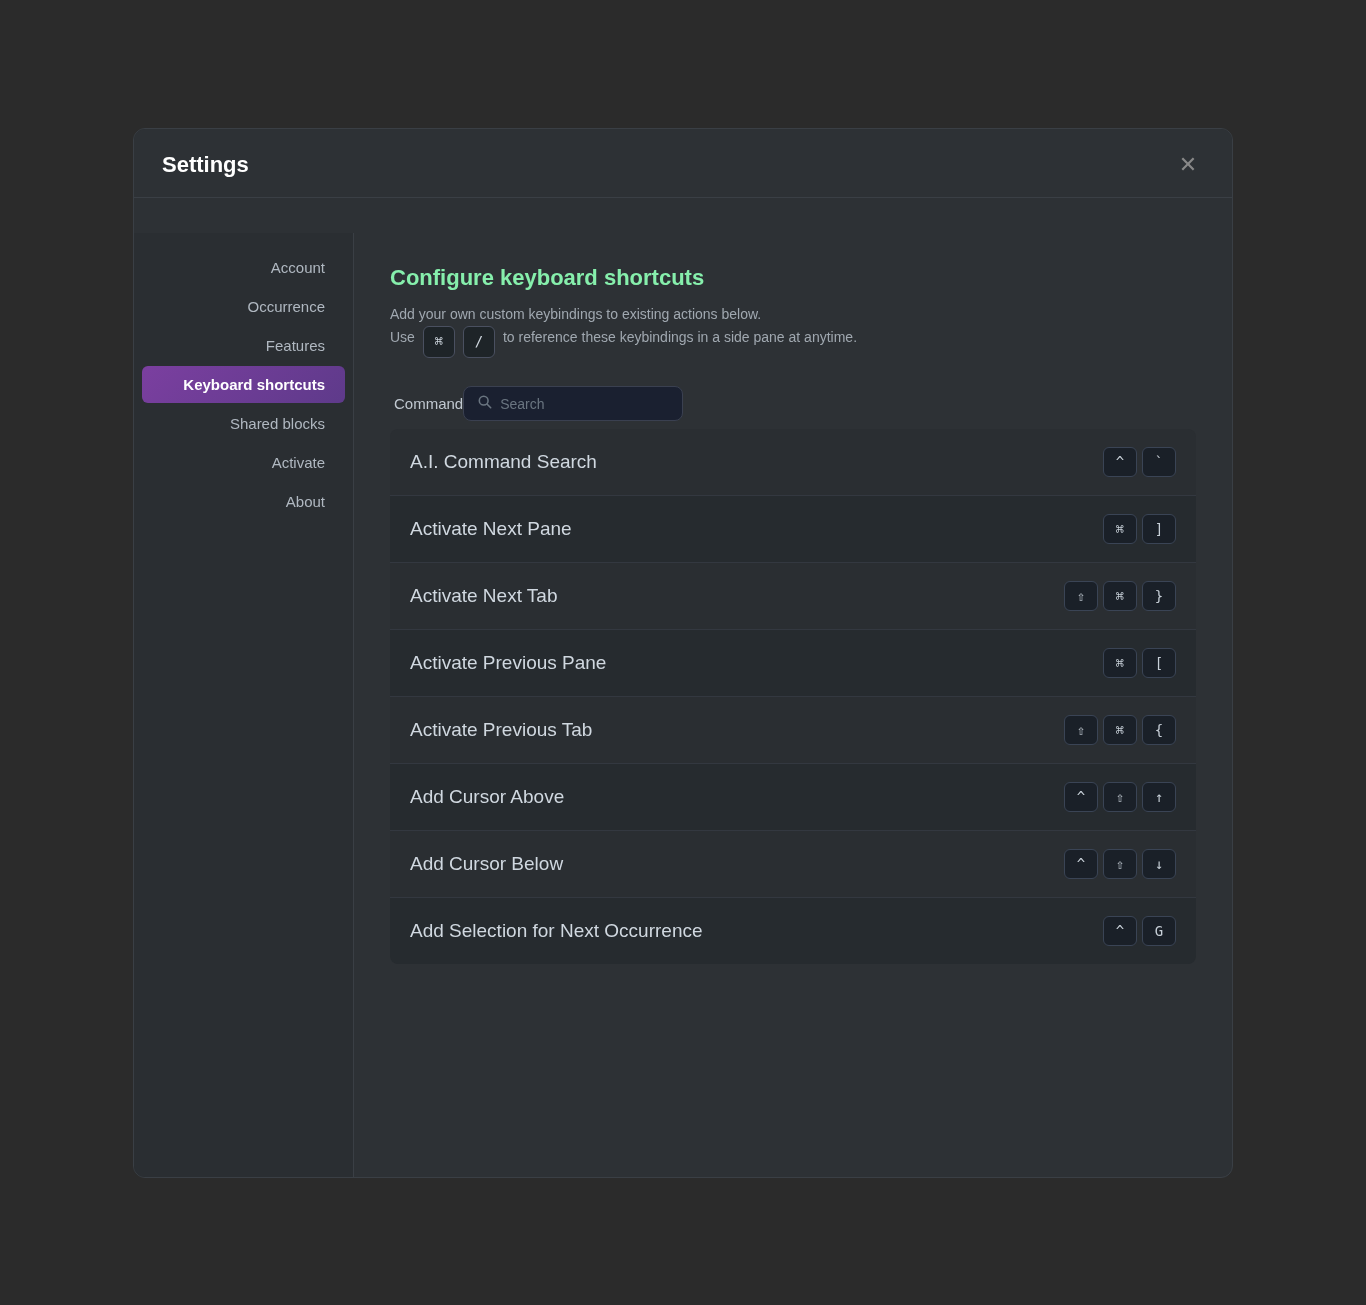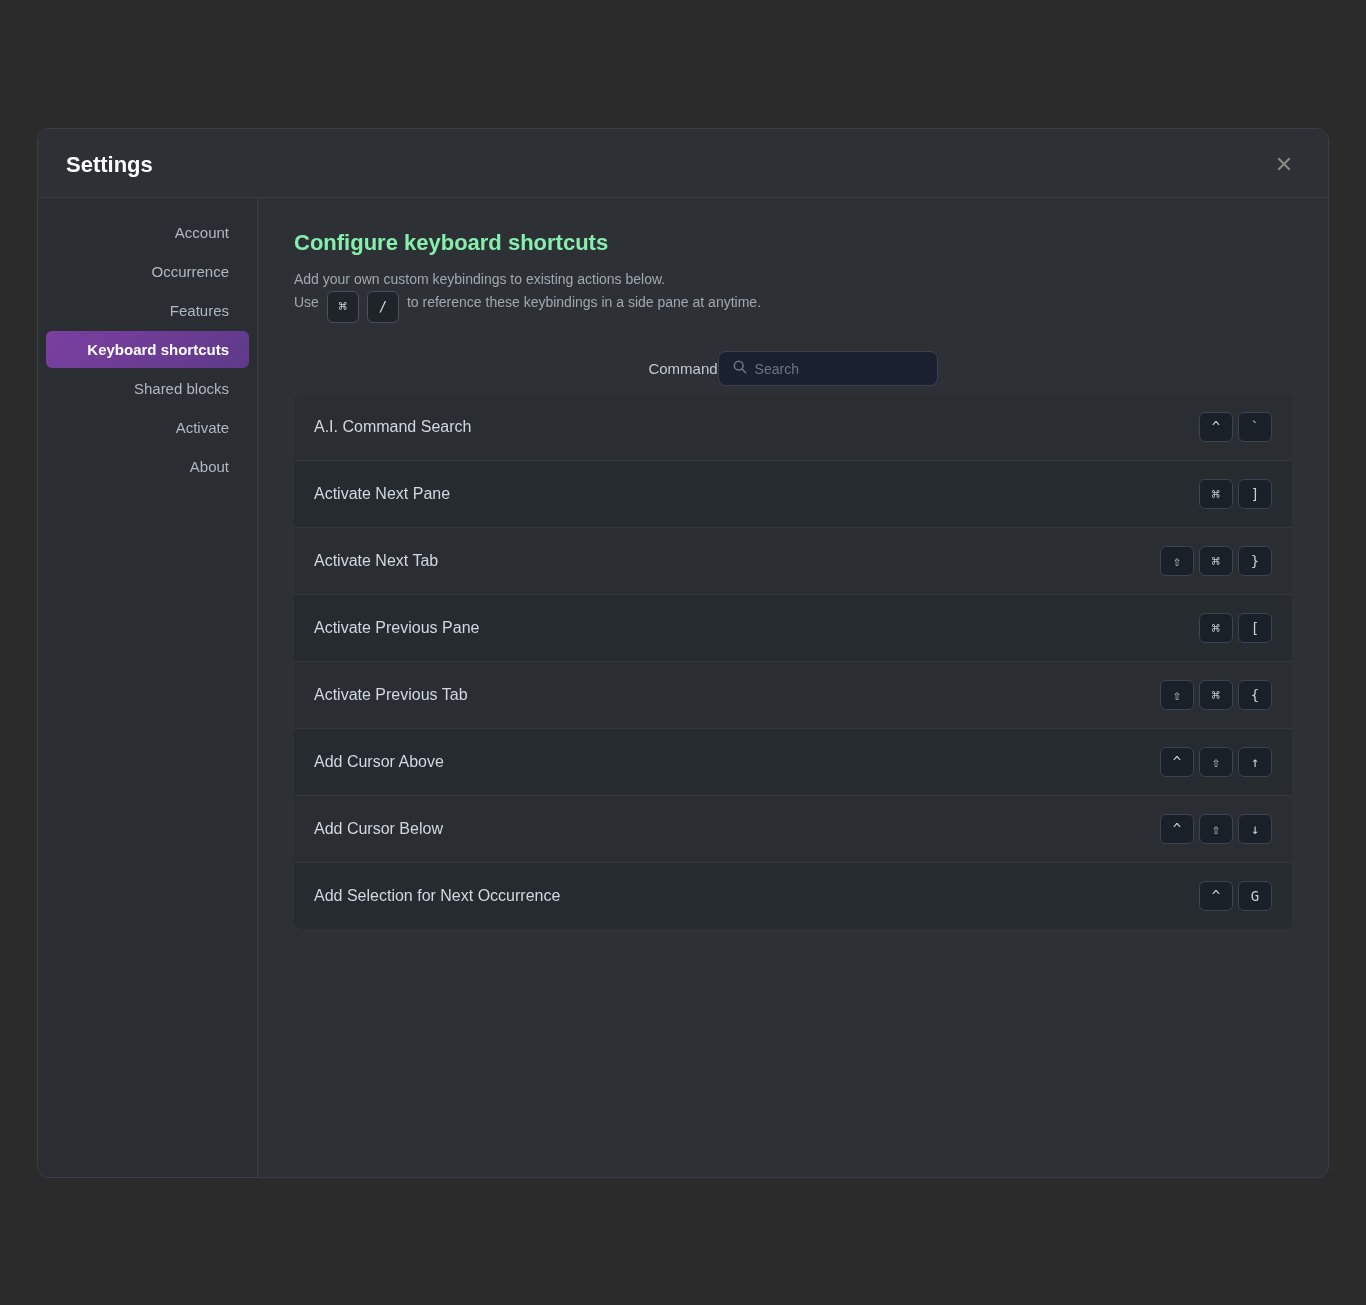--- a/index.html
+++ b/index.html
@@ -5,29 +5,30 @@
     * { box-sizing: border-box; margin: 0; padding: 0; }
     body {
       background: #2b2b2b;
       display: flex;
       align-items: center;
       justify-content: center;
       min-height: 100vh;
       font-family: -apple-system, BlinkMacSystemFont, 'Segoe UI', sans-serif;
     }
     .settings-window {
-      width: 1292px;
+      width: 1100px;
       min-height: 1050px;
       background: #2d3135;
       border-radius: 12px;
       border: 1px solid #3a3f45;
       display: flex;
       flex-direction: column;
       overflow: hidden;
       position: relative;
+      gap: 35px;
     }
     .title-bar {
       display: flex;
       align-items: center;
       justify-content: space-between;
       padding: 20px 28px 16px 28px;
       background: #2d3135;
       border-bottom: 1px solid #3a3f45;
     }
     .title-bar-title {
@@ -109,21 +110,21 @@
       padding: 3px 8px;
       font-size: 14px;
       color: #d0d8e0;
       font-family: monospace;
       min-width: 32px;
       min-height: 28px;
     }
     .command-header {
       display: flex;
       align-items: center;
-      justify-content: center;
+      justify-content: flex-start;
       margin-bottom: 8px;
       padding: 0 4px;
     }
     .command-label {
       color: #c0c8d0;
       font-size: 15px;
       font-weight: 500;
     }
     .search-box {
       display: flex;
@@ -161,21 +162,21 @@
       justify-content: space-between;
       padding: 18px 20px;
       background: #2a2e32;
       border-bottom: 1px solid #333840;
       transition: background 0.1s;
     }
     .shortcut-row:last-child { border-bottom: none; }
     .shortcut-row.alt { background: #262b2f; }
     .shortcut-name {
       color: #d0d8e0;
-      font-size: 16px;
+      font-size: 19px;
     }
     .keys-group {
       display: flex;
       align-items: center;
       gap: 5px;
     }
     .key-chip {
       display: inline-flex;
       align-items: center;
       justify-content: center;

